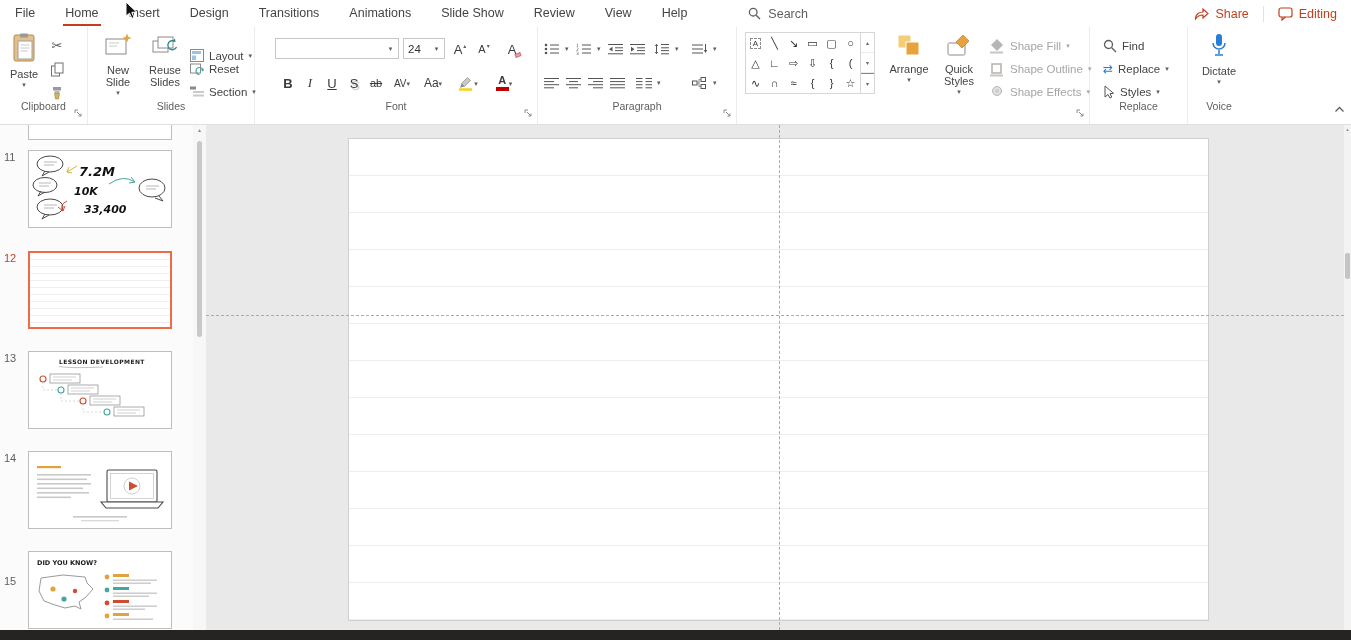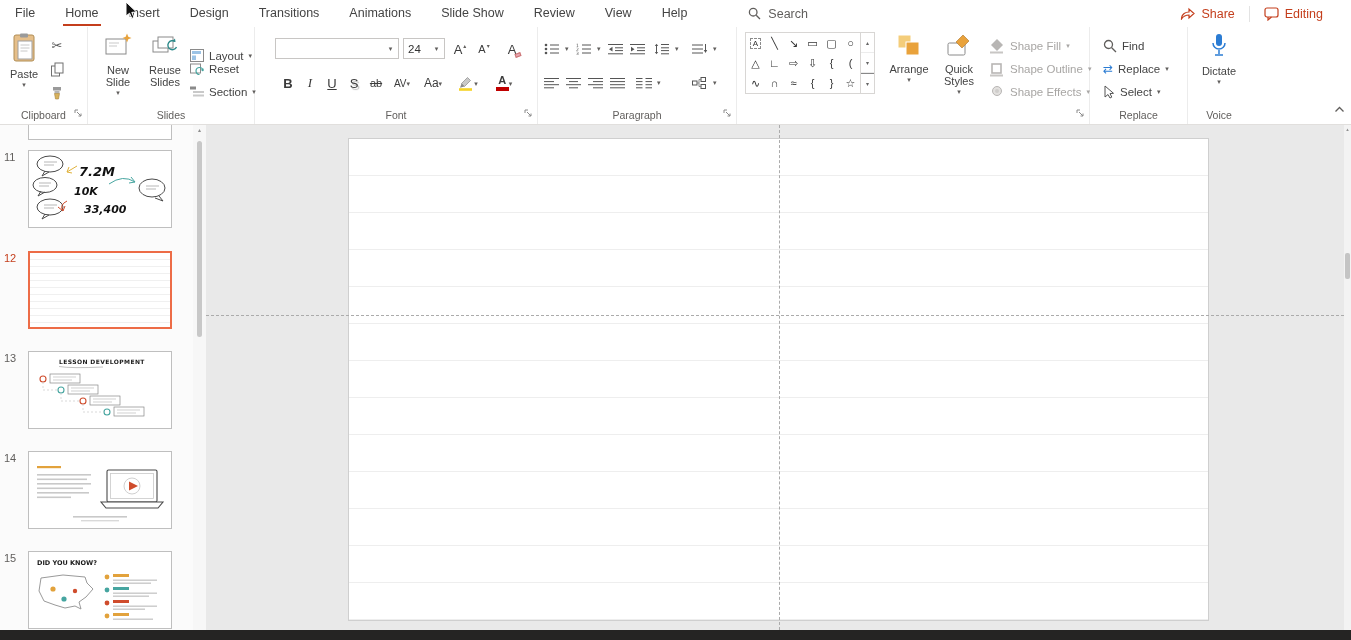--- a/index.html
+++ b/index.html
@@ -1,31 +1,31 @@
 <!DOCTYPE html>
 <html><head>
 <meta charset="utf-8">
 <style>
 *{margin:0;padding:0;box-sizing:border-box}
 html,body{width:1351px;height:640px;overflow:hidden}
 body{font-family:"Liberation Sans","DejaVu Sans",sans-serif;background:#fff;position:relative;color:#3b3b3b}
 #root{position:absolute;inset:0}
 
-.menubar{position:absolute;left:0;top:0;right:14px;height:27px;background:#fff;display:flex;align-items:stretch;font-size:12.5px;color:#444;z-index:5}
+.menubar{position:absolute;left:0;top:0;right:0;height:27px;background:#fff;display:flex;align-items:stretch;font-size:12.5px;color:#444;z-index:5}
 .mi{display:flex;align-items:center;padding:0 13px;cursor:default}
 .mi .ul{padding:5px 2px 4px;border-bottom:2.5px solid transparent}
 .mi.active .ul{border-bottom-color:#C43E1C}
 .searchbox{display:flex;align-items:center;gap:7px;margin-left:46px;color:#605e5c}
 .mb-right{margin-left:auto;display:flex;align-items:center}
 .share,.comments{display:flex;align-items:center;gap:6px;color:#C43E1C;padding:0 14px}
 .vsep{width:1px;height:16px;background:#e3e3e3}
 
 .ribbon{position:absolute;left:0;top:27px;right:0;height:98px;background:#fff;border-bottom:1px solid #e1dfdd;z-index:4}
 .grp{position:absolute;top:0;height:97px;border-right:1px solid #ececec}
-.grp-label{position:absolute;bottom:3px;left:0;right:0;text-align:center;font-size:10.5px;color:#605e5c}
+.grp-label{position:absolute;bottom:12px;left:0;right:0;text-align:center;font-size:10.5px;color:#605e5c}
 .launcher{position:absolute;right:3px;bottom:5px;width:11px;height:11px;display:flex;align-items:center;justify-content:center}
 .bigbtn{position:absolute;display:flex;flex-direction:column;align-items:center;text-align:center;font-size:11px;color:#444;line-height:12px}
 .bigbtn .icn{margin:4px 0 3px}
 .caret{font-size:7px;color:#605e5c;line-height:9px}
 .sbtn{position:absolute;display:flex;align-items:center;justify-content:center;color:#555;width:22px;height:20px}
 .rowbtn{position:absolute;display:flex;align-items:center;gap:5px;font-size:11.5px;color:#444;height:19px;white-space:nowrap}
 .combo{position:absolute;border:1px solid #c8c6c4;background:#fff;display:flex;align-items:center}
 .combo input{border:0;outline:0;flex:1;min-width:0;height:100%;font-size:11.5px;padding:0 4px;font-family:inherit;color:#333;background:transparent}
 .combo .dd{width:15px;align-self:stretch;display:flex;align-items:center;justify-content:center}
 .fbtn{position:absolute;width:22px;height:22px;display:flex;align-items:center;justify-content:center;font-size:13px;color:#3b3b3b}
@@ -536,21 +536,21 @@
       </div>
       <div class="rowbtn" style="left:13px;top:32px">
         <span style="font-size:12px;color:#2b7cd3">⇄</span>
         <span>Replace</span>
         <span class="caret">▾</span>
       </div>
       <div class="rowbtn" style="left:13px;top:55px">
         <svg width="12" height="14" viewBox="0 0 12 14">
             <path d="M2,1 L2,12 L5,9.5 L7,13 L8.8,12.1 L7,8.6 L10.5,8.3 Z" fill="#fff" stroke="#555" stroke-width="1"></path>
           </svg>
-        <span>Select</span>
+        <span>Styles</span>
         <span class="caret">▾</span>
       </div>
       <div class="grp-label">Replace</div>
     </div>
 
     <div class="grp" style="left:1188px;width:62px;border-right:0">
       <div class="bigbtn" style="left:8px;top:2px;width:46px">
         <span class="icn"><svg width="20" height="27" viewBox="0 0 20 27">
               <rect x="7" y="1" width="6" height="12" rx="3" fill="#2B7CD3"></rect>
               <path d="M4,10 a6,6 0 0 0 12,0" fill="none" stroke="#2B7CD3" stroke-width="1.5"></path>
@@ -656,21 +656,21 @@
         <rect x="78" y="18" width="50" height="32" rx="1.5" fill="#fff" stroke="#4a4a4a" stroke-width="1.1"></rect>
         <rect x="81.5" y="21.5" width="43" height="25" fill="none" stroke="#c9c9c9" stroke-width="0.8"></rect>
         <circle cx="103" cy="34" r="8" fill="#fff" stroke="#d0d0d0"></circle>
         <path d="M100,29.5 L109,34 L100,38.5 Z" fill="#cf4c2c"></path>
         <path d="M72,50 h62 l-5,6 h-52 Z" fill="#fff" stroke="#4a4a4a" stroke-width="1.1"></path>
         <rect x="44" y="64" width="54" height="1.6" fill="#c9c9c9"></rect>
         <rect x="52" y="68" width="38" height="1.4" fill="#d9d9d9"></rect>
       </svg>
     </div>
 
-    <div class="tnum" style="top:427px">15</div>
+    <div class="tnum" style="top:450px">15</div>
     <div class="thumb" style="top:426px">
       <svg viewBox="0 0 142 76">
         <text x="8" y="13" font-size="6.5" font-weight="bold" fill="#1a1a1a">DID YOU KNOW?</text>
         <path d="M12,26 L34,23 L56,25 L58,31 L64,37 L57,45 L50,50 L52,57 L46,54 L36,56 L26,53 L15,49 L10,39 Z" fill="none" stroke="#9a9a9a"></path>
         <circle cx="24" cy="37" r="2.6" fill="#e2a23c"></circle>
           <circle cx="35" cy="47" r="2.6" fill="#46a5a0"></circle>
           <circle cx="46" cy="39" r="2.2" fill="#cf4c2c"></circle>
         <g>
           <circle cx="78" cy="25" r="2.4" fill="#e2a23c"></circle>
             <rect x="84" y="22" width="16" height="3" fill="#e2a23c"></rect>

